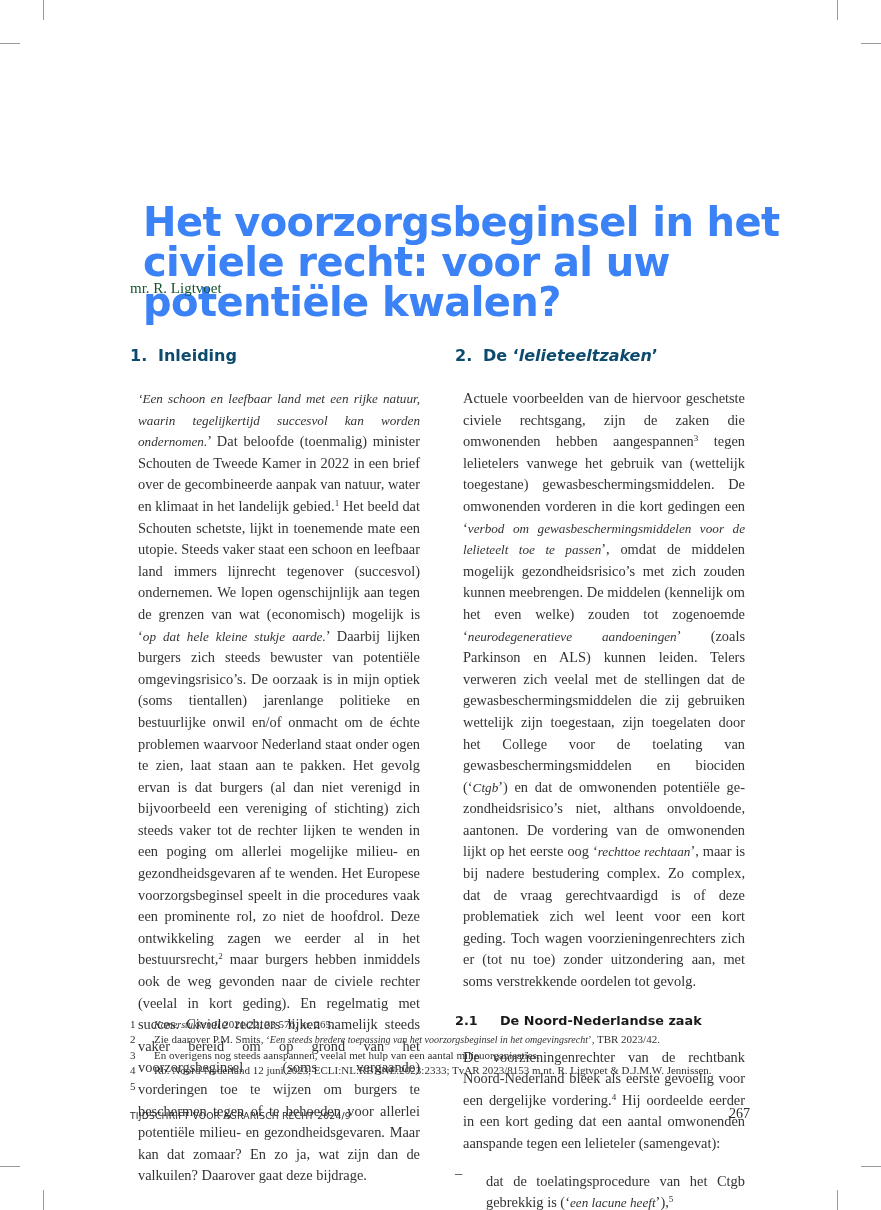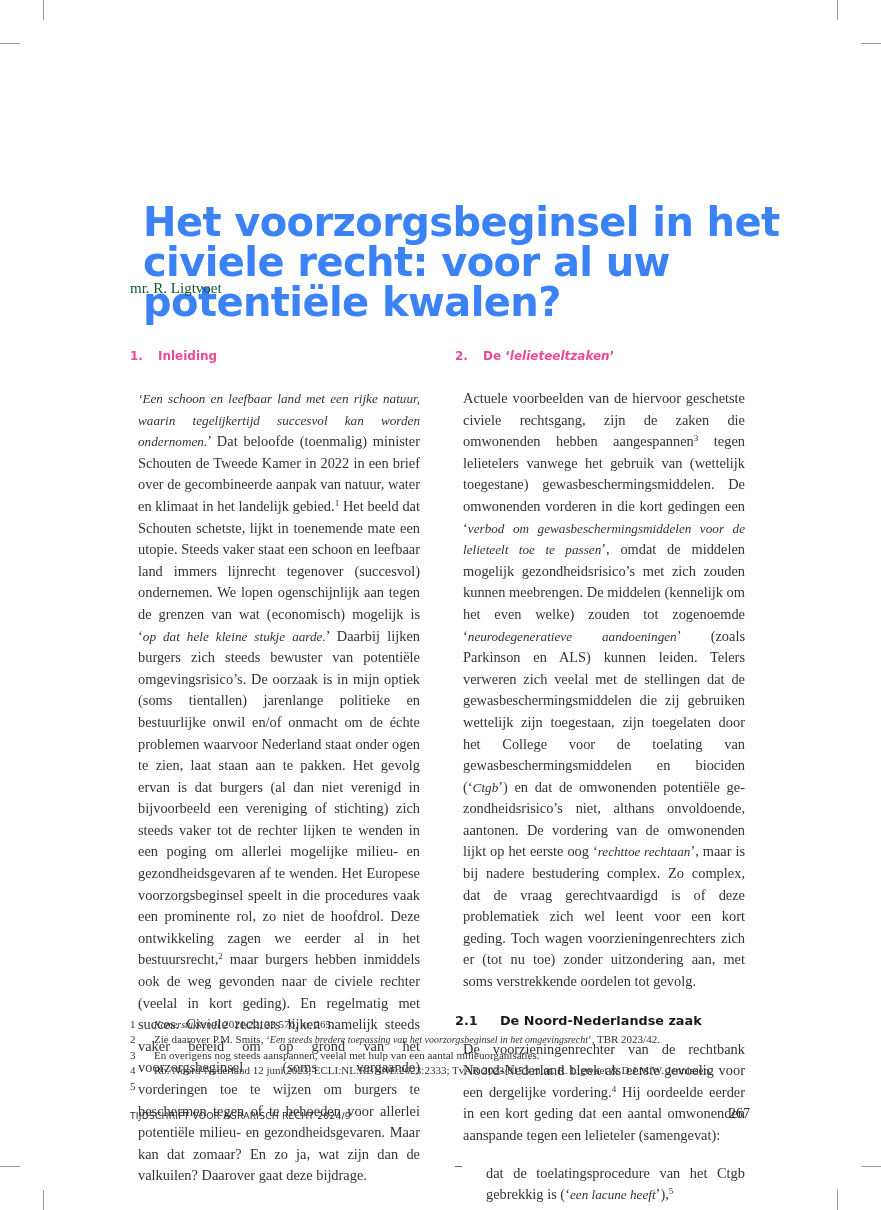--- a/index.html
+++ b/index.html
@@ -16,37 +16,37 @@
   }
   .author {
     position: absolute; left: 130px; top: 280px;
     font-family: "Liberation Serif", serif; font-size: 15px; color: #14532d;
   }
   .col { position: absolute; top: 346px; width: 298px; }
   .col.left { left: 130px; }
   .col.right { left: 455px; }
 
   .h2 {
-    font-family: "DejaVu Sans", sans-serif; font-weight: bold; font-size: 12px;
-    color: #ec4899; margin: 0 0 22px 0; height: 20px; line-height: 20px;
+    font-family: "DejaVu Sans", sans-serif; font-weight: bold; font-size: 16px;
+    color: #0c4a6e; margin: 0 0 22px 0; height: 20px; line-height: 20px;
     white-space: nowrap;
   }
   .h2 .num { display: inline-block; width: 28px; }
   .h2 em { font-style: italic; }
 
   .body {
     font-family: "Liberation Serif", serif; font-size: 14.4px; line-height: 21.6px;
     color: #333; text-align: justify; margin: 8px; hyphens: manual;
   }
   .body em { font-style: italic; font-size: 13.2px; }
   sup { font-size: 9px; line-height: 0; vertical-align: 5px; }
 
   .h3 {
     font-family: "DejaVu Sans", sans-serif; font-weight: bold; font-size: 12.8px;
-    color: #1a1a1a; margin: 18px 0 8px 0; line-height: 20px; white-space: nowrap;
+    color: #1a1a1a; margin: 18px 0 16px 0; line-height: 20px; white-space: nowrap;
   }
   .h3 .num { display: inline-block; width: 45px; }
 
   .bullet { display: flex; margin: 0; }
   .bullet .dash { width: 23px; flex: none; font-family: "Liberation Serif", serif; font-size: 14.4px; line-height: 21.6px; color:#333;}
   .bullet .body { flex: 1; }
 
   .footnotes {
     position: absolute; left: 130px; top: 1017px; width: 640px;
     font-family: "Liberation Serif", serif; font-size: 11px; line-height: 15.4px; color: #333;

